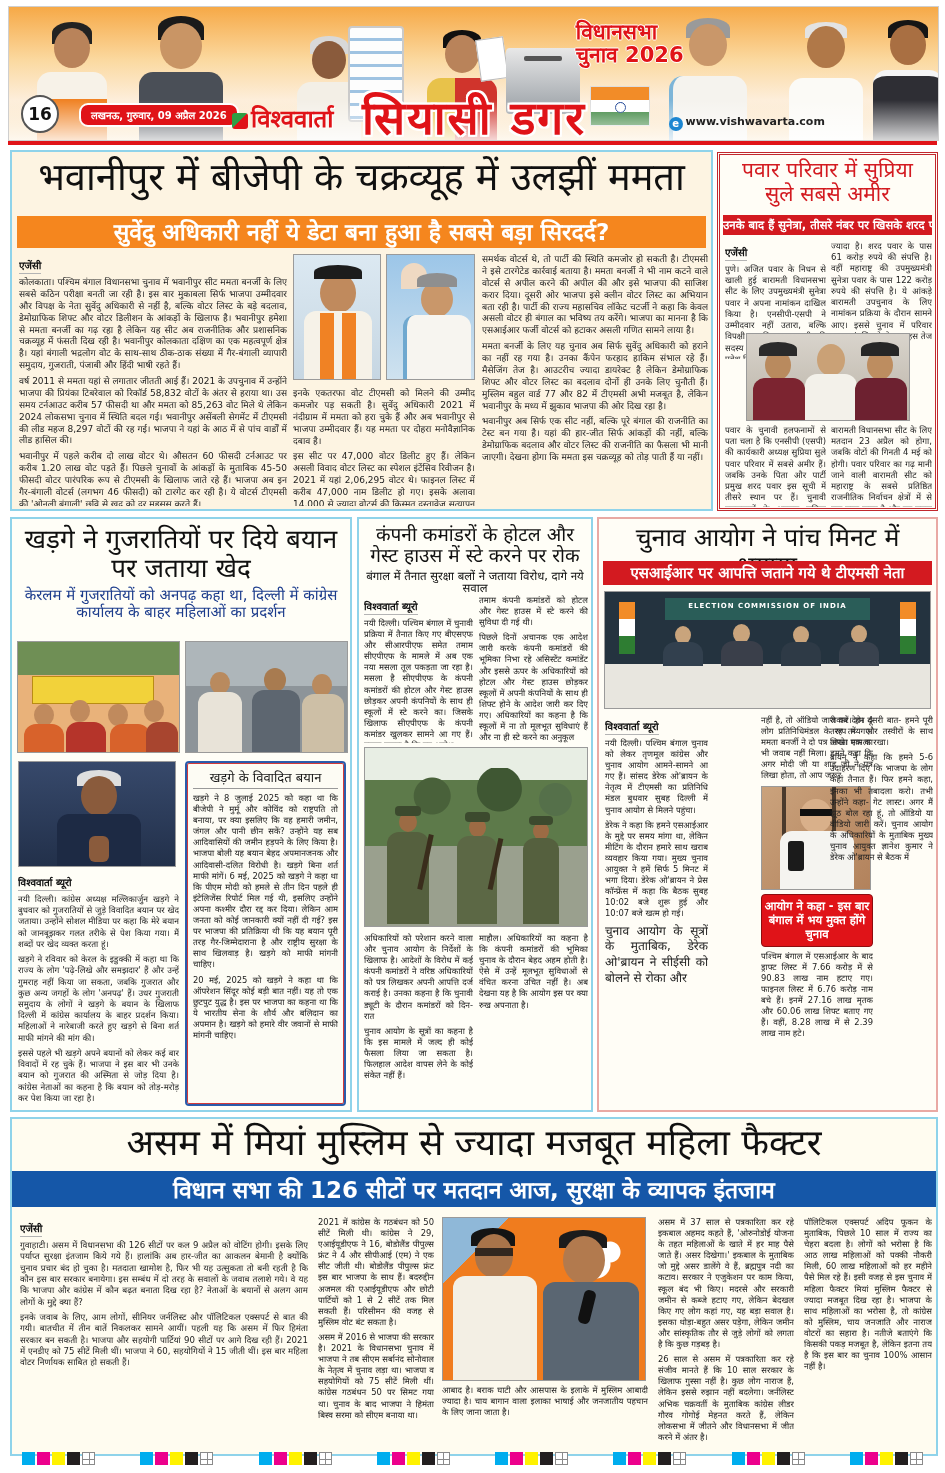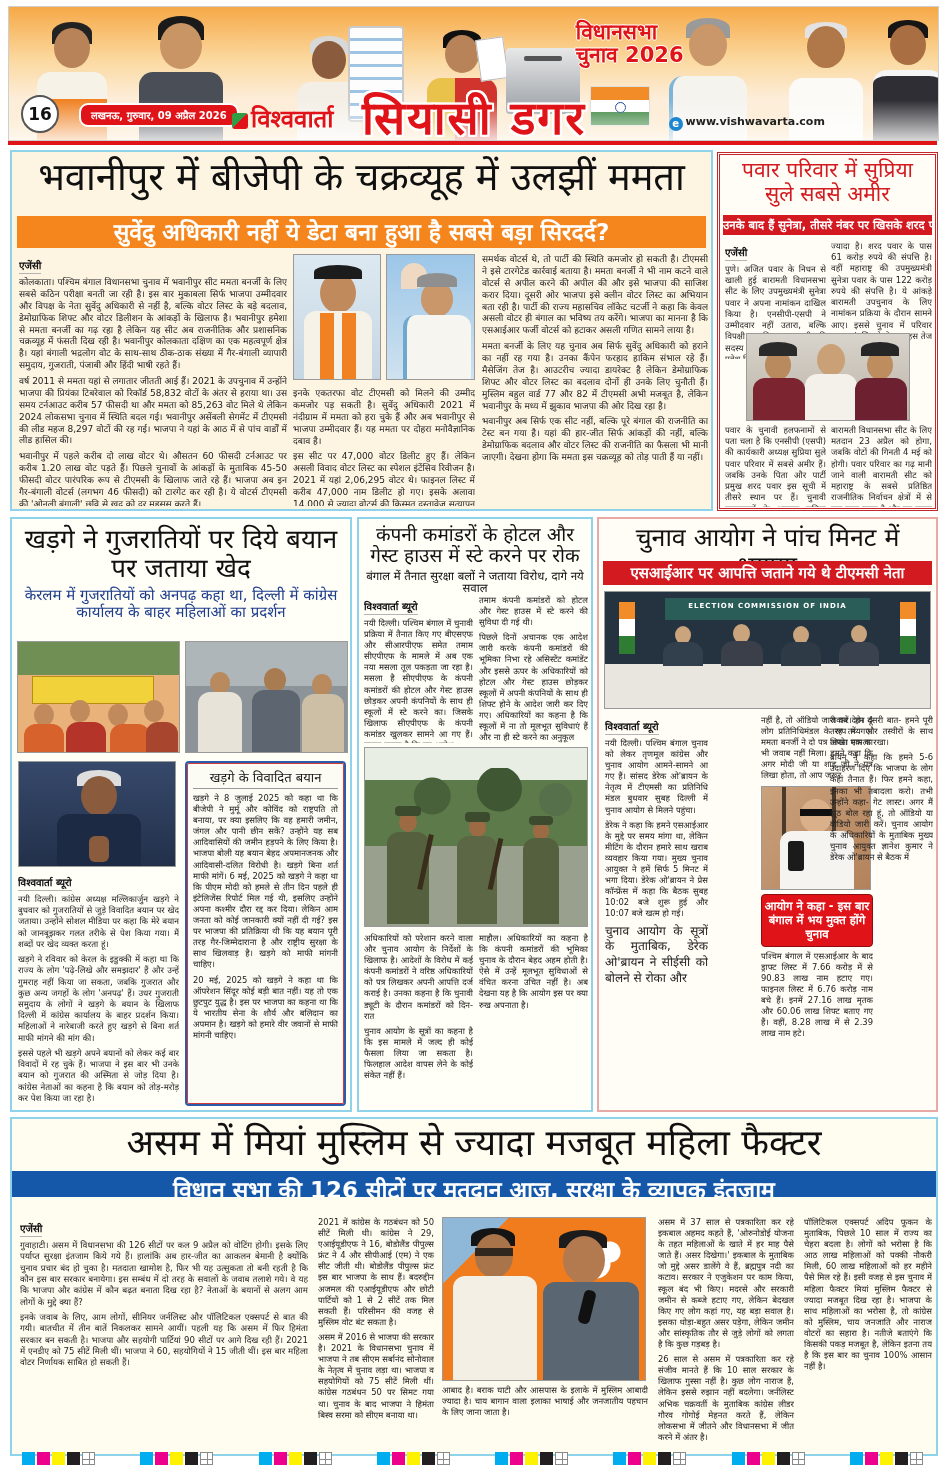--- a/index.html
+++ b/index.html
@@ -296,21 +296,21 @@
       <p class="bp" style="font-size:8.4px;margin-top:4px;">पश्चिम बंगाल में एसआईआर के बाद ड्राफ्ट लिस्ट में 7.66 करोड़ में से 90.83 लाख नाम हटाए गए। फाइनल लिस्ट में 6.76 करोड़ नाम बचे हैं। इनमें 27.16 लाख मृतक और 60.06 लाख शिफ्ट बताए गए हैं। वहीं, 8.28 लाख में से 2.39 लाख नाम हटे।</p>
     </div>
     <div class="col" style="left:231px;top:196px;width:103px;height:390px;">
       <p class="bp" style="font-size:8.4px;">जवाब देते। दूसरी बात- हमने पूरी तरह तथ्य और तस्वीरों के साथ अपना मामला रखा।</p>
       <p class="bp" style="font-size:8.4px;">ब्रायन ने कहा कि हमने 5-6 उदाहरण दिए कि भाजपा के लोग कहां तैनात हैं। फिर हमने कहा, इनका भी तबादला करो। तभी उन्होंने कहा- गेट लास्ट। अगर मैं झूठ बोल रहा हूं, तो ऑडियो या वीडियो जारी करें। चुनाव आयोग के अधिकारियों के मुताबिक मुख्य चुनाव आयुक्त ज्ञानेश कुमार ने डेरेक ओ'ब्रायन से बैठक में</p>
     </div>
   </section>
 
   <section class="block" style="left:10px;top:1117px;width:928px;height:339px;background:#fffcf0;">
     <h1 class="h-main" style="font-size:36px;margin:4px 6px 0;">असम में मियां मुस्लिम से ज्यादा मजबूत महिला फैक्टर</h1>
-    <div class="band" style="position:absolute;left:0;right:0;top:52px;height:26px;line-height:38px;font-size:23px;background:#1557a8;">विधान सभा की 126 सीटों पर मतदान आज, सुरक्षा के व्यापक इंतजाम</div>
+    <div class="band" style="position:absolute;left:0;right:0;top:52px;height:36px;line-height:38px;font-size:23px;background:#1557a8;">विधान सभा की 126 सीटों पर मतदान आज, सुरक्षा के व्यापक इंतजाम</div>
     <div class="col" style="left:8px;top:98px;width:288px;height:232px;">
       <div class="byline">एजेंसी</div>
       <p class="bp" style="font-size:8.6px;">गुवाहाटी। असम में विधानसभा की 126 सीटों पर कल 9 अप्रैल को वोटिंग होगी। इसके लिए पर्याप्त सुरक्षा इंतजाम किये गये हैं। हालांकि अब हार-जीत का आकलन बेमानी है क्योंकि चुनाव प्रचार बंद हो चुका है। मतदाता खामोश है, फिर भी यह उत्सुकता तो बनी रहती है कि कौन इस बार सरकार बनायेगा। इस सम्बंध में दो तरह के सवालों के जवाब तलाशे गये। वे यह कि भाजपा और कांग्रेस में कौन बढ़त बनाता दिख रहा है? नेताओं के बयानों से अलग आम लोगों के मुद्दे क्या हैं?</p>
       <p class="bp" style="font-size:8.6px;">इनके जवाब के लिए, आम लोगों, सीनियर जर्नलिस्ट और पॉलिटिकल एक्सपर्ट से बात की गयी। बातचीत में तीन बातें निकलकर सामने आयीं। पहली यह कि असम में फिर हिमंता सरकार बन सकती है। भाजपा और सहयोगी पार्टियां 90 सीटों पर आगे दिख रही हैं। 2021 में एनडीए को 75 सीटें मिली थीं। भाजपा ने 60, सहयोगियों ने 15 जीती थीं। इस बार महिला वोटर निर्णायक साबित हो सकती हैं।</p>
     </div>
     <div class="col" style="left:306px;top:98px;width:116px;height:232px;">
       <p class="bp" style="font-size:8.4px;">2021 में कांग्रेस के गठबंधन को 50 सीटें मिली थी। कांग्रेस ने 29, एआईयूडीएफ ने 16, बोडोलैंड पीपुल्स फ्रंट ने 4 और सीपीआई (एम) ने एक सीट जीती थी। बोडोलैंड पीपुल्स फ्रंट इस बार भाजपा के साथ हैं। बदरुद्दीन अजमल की एआईयूडीएफ और छोटी पार्टियों को 1 से 2 सीटें तक मिल सकती हैं। परिसीमन की वजह से मुस्लिम वोट बंट सकता है।</p>
       <p class="bp" style="font-size:8.4px;">असम में 2016 से भाजपा की सरकार है। 2021 के विधानसभा चुनाव में भाजपा ने तब सीएम सर्बानंद सोनोवाल के नेतृत्व में चुनाव लड़ा था। भाजपा व सहयोगियों को 75 सीटें मिली थीं। कांग्रेस गठबंधन 50 पर सिमट गया था। चुनाव के बाद भाजपा ने हिमंता बिस्व सरमा को सीएम बनाया था।</p>
     </div>
     <div class="col" style="left:430px;top:98px;width:206px;height:232px;">

